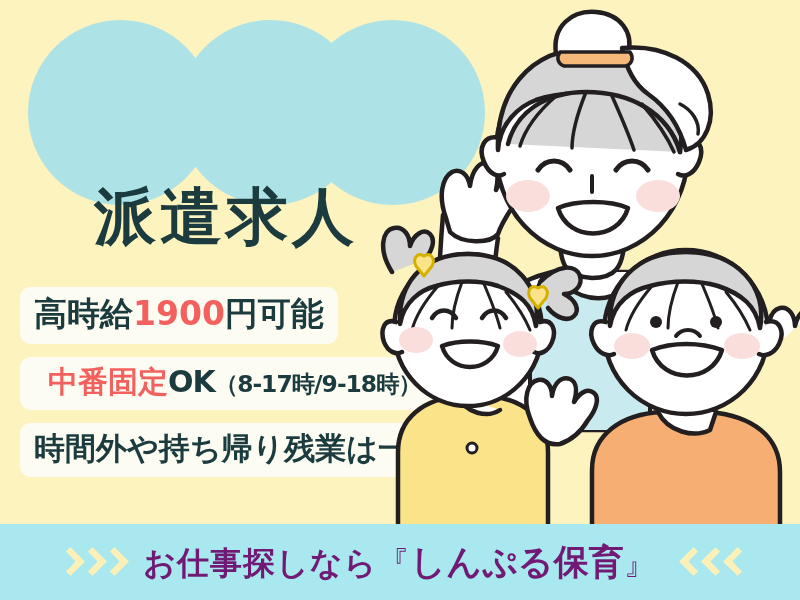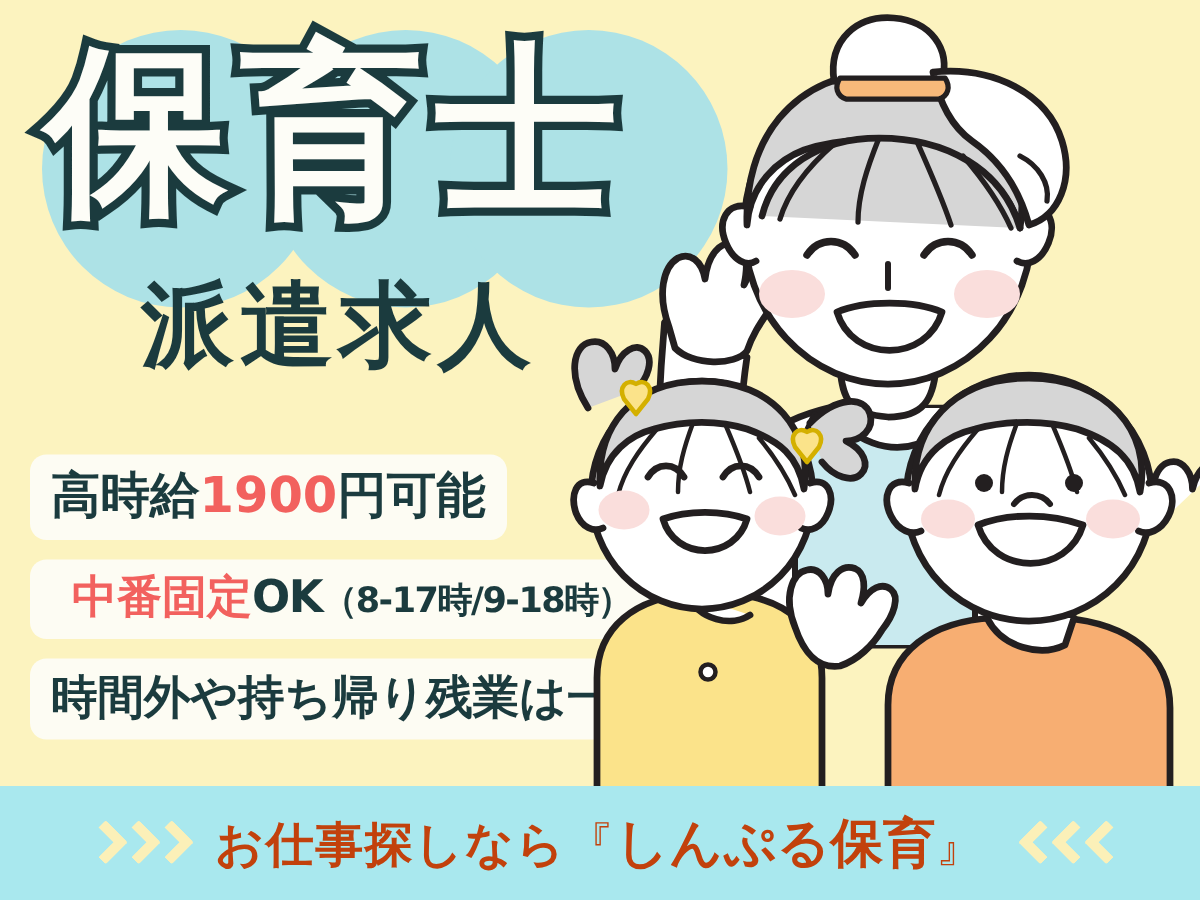--- a/index.html
+++ b/index.html
@@ -35,21 +35,21 @@
     white-space:nowrap;
   }
   .subhead{
     position:absolute;left:94px;top:186px;z-index:5;
     font-family:"DejaVu Sans","Liberation Sans",sans-serif;
     font-size:62px;line-height:1;font-weight:700;letter-spacing:4px;
     color:#1b3b3e;white-space:nowrap;text-align:right;
   }
 
   
-  .pills{position:absolute;left:20px;top:303px;z-index:6;}
+  .pills{position:absolute;left:20px;top:287px;z-index:6;}
   .pill{
     background:#fdfcf3;border-radius:11px;
     display:inline-block;
     padding:5px 14px 7px 14px;
     margin-bottom:13px;
     white-space:nowrap;
     font-family:"DejaVu Sans","Liberation Sans",sans-serif;
     font-weight:700;color:#1b3b3e;
   }
   .pill-row{display:block;}
@@ -77,21 +77,21 @@
     border-top:7px solid #fbf0b8;border-right:7px solid #fbf0b8;
     transform:rotate(45deg);
     border-radius:2px;
   }
   .chev.left::before{
     border-top:7px solid #fbf0b8;border-right:7px solid #fbf0b8;
     transform:rotate(225deg);
   }
   .banner-text{
     font-family:"DejaVu Sans","Liberation Sans",sans-serif;
-    font-size:32px;font-weight:700;color:#c2410c;
+    font-size:32px;font-weight:700;color:#701a75;
     letter-spacing:1px;white-space:nowrap;
     margin:0 24px;
   }
   .brand{font-size:35px;letter-spacing:0px;}
   .bracket{font-weight:400;}
 
   
   .illus{position:absolute;right:0;top:0;width:420px;height:540px;z-index:10;}
   .illus svg{display:block;}
 </style>
@@ -99,21 +99,20 @@
 <body>
 
 <div class="poster">
 
   <div class="circle-band">
     <div class="circle c1"></div>
     <div class="circle c2"></div>
     <div class="circle c3"></div>
   </div>
 
-  <div class="headline">保育士</div>
   <div class="subhead">派遣求人</div>
 
   <div class="illus">
     <svg width="420" height="545" viewBox="0 0 420 545" xmlns="http://www.w3.org/2000/svg">
       <g fill="none" stroke="#231f20" stroke-width="4.5" stroke-linecap="round" stroke-linejoin="round">
 
         <path d="M63 215 C60 250 58 290 58 330 L58 420 L112 420 L112 330 C112 300 114 265 118 238 Z" fill="#ffffff"></path>
 
         <path d="M66 218 C58 196 62 178 72 172 C80 168 88 174 90 186
                  C92 170 100 160 110 163 C118 166 119 176 116 190

